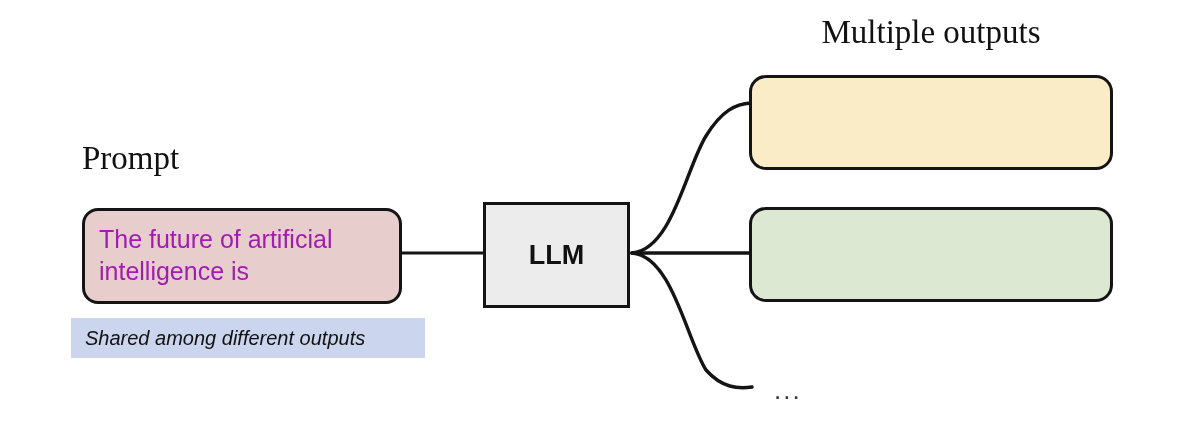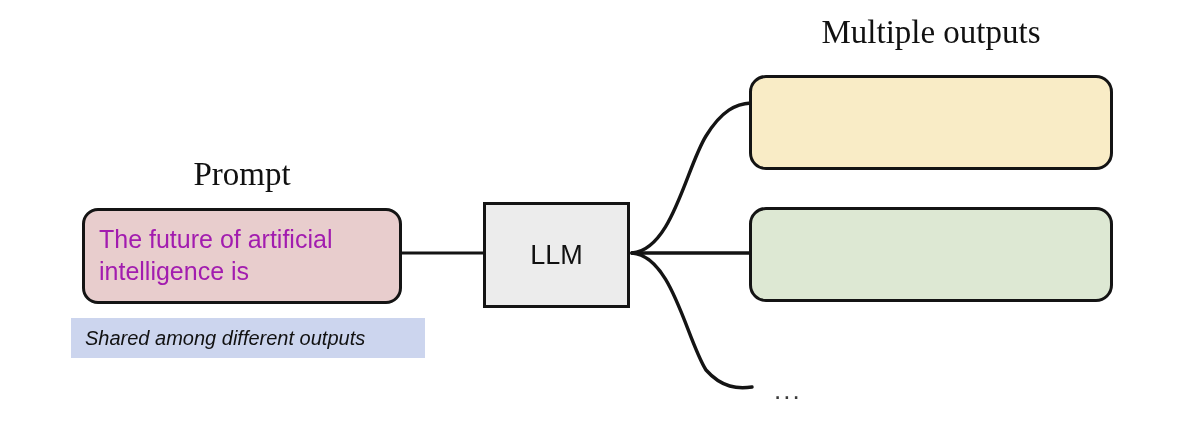--- a/index.html
+++ b/index.html
@@ -21,23 +21,23 @@
   .label {
     position: absolute;
     font-size: 33px;
     line-height: 28px;
     color: #111111;
     white-space: nowrap;
     font-family: Liberation Serif, serif;
   }
   #prompt-label {
     left: 82px;
-    top: 160px;
+    top: 144px;
     width: 320px;
-    text-align: center;
+    text-align: left;
   }
   #outputs-label {
     left: 749px;
     top: 18px;
     width: 364px;
     text-align: center;
   }
   .node {
     position: absolute;
     box-sizing: border-box;
@@ -72,20 +72,21 @@
     position: absolute;
     left: 0;
     top: 0;
     width: 100%;
     height: 100%;
     display: flex;
     align-items: center;
     justify-content: center;
     font-size: 27px;
     color: #111111;
+    font-weight: bold;
   }
   #output-box-1 {
     left: 749px;
     top: 75px;
     width: 364px;
     height: 95px;
     background: #f9ecc6;
     border-radius: 17px;
   }
   #output-box-2 {

